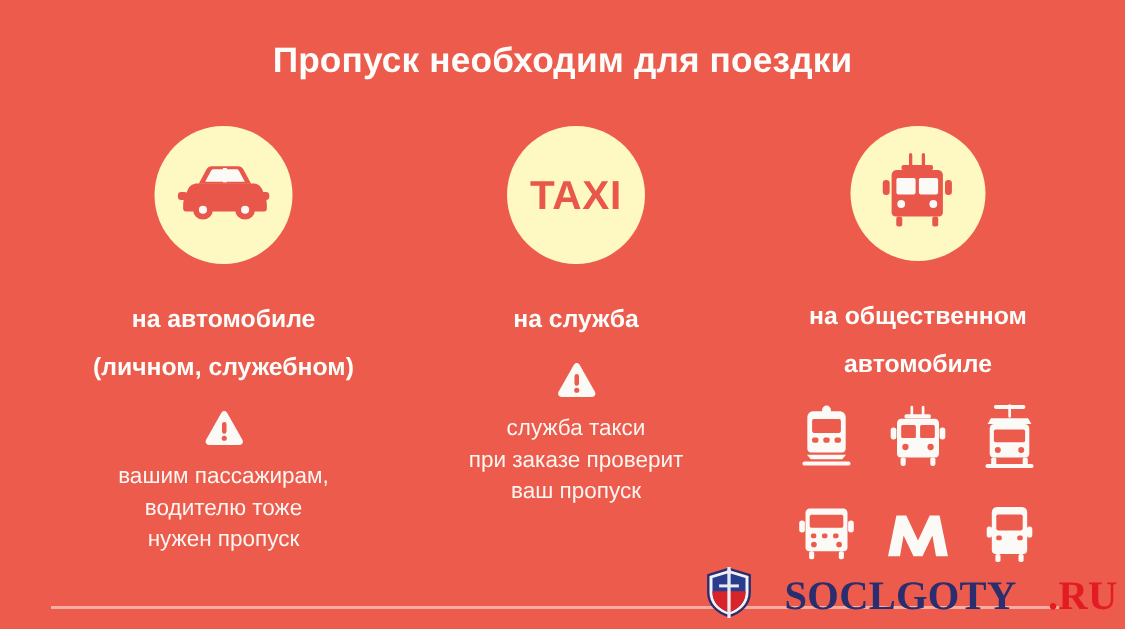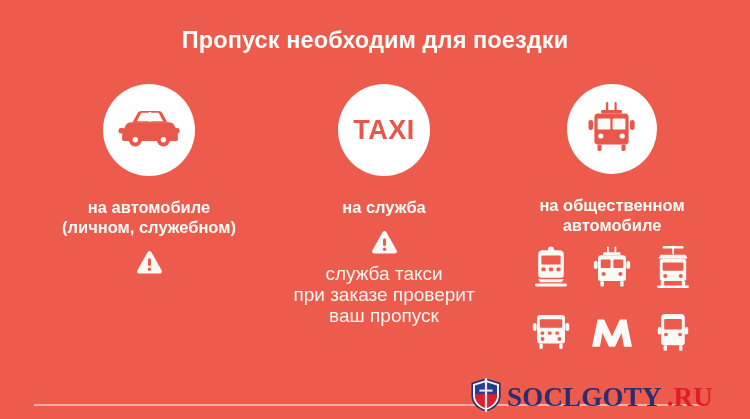--- a/index.html
+++ b/index.html
@@ -43,57 +43,57 @@
     text-align: center;
   }
   .col-car   { left: 18px;  width: 262px; }
   .col-taxi  { left: 288px; width: 192px; }
   .col-pub   { left: 488px; width: 248px; }
 
   .circle {
     width: 92px;
     height: 92px;
     border-radius: 50%;
-    background: #ffffff;
+    background: #fef9c3;
     margin: 0 auto;
     display: flex;
     align-items: center;
     justify-content: center;
   }
   .circle-pub { width: 90px; height: 90px; }
 
   .taxi-word {
     color: #e8574a;
     font-size: 27px;
     font-weight: bold;
     letter-spacing: 0.5px;
     font-family: "Liberation Sans", sans-serif;
   }
 
   .heading {
     margin-top: 21px;
     color: #fdfdfb;
     font-size: 16.5px;
     font-weight: bold;
-    line-height: 20px;
+    line-height: 32px;
     white-space: pre-line;
   }
 
   .warn-wrap {
     margin-top: 14px;
     height: 26px;
     display: flex;
     align-items: center;
     justify-content: center;
   }
 
   .body-text {
     margin-top: 6px;
     color: #fbf6f2;
-    font-size: 19px;
+    font-size: 15px;
     font-weight: normal;
     line-height: 21px;
     white-space: pre-line;
   }
 
   
   .icon-grid {
     margin-top: 12px;
     display: grid;
     grid-template-columns: repeat(3, 1fr);
@@ -129,21 +129,21 @@
     top: 379px;
     display: flex;
     align-items: center;
     height: 36px;
   }
   .wm-text {
     font-family: "Liberation Serif", serif;
     font-size: 27px;
     font-weight: bold;
     letter-spacing: 0.2px;
-    margin-left: 5px;
+    margin-left: 21px;
   }
   .wm-main { color: #2a2e6e; }
   .wm-tld  { color: #e31b23; }
 </style>
 </head>
 <body>
 
 <div id="poster">
 
   <div class="title">Пропуск необходим для поездки</div>
@@ -175,20 +175,23 @@
     <div class="warn-wrap">
       <span>
         <svg width="27" height="25" viewBox="0 0 27 25" aria-hidden="true">
           <path d="M11.6 2.2 C12.5 0.7 14.5 0.7 15.4 2.2 L25.6 20.2 C26.5 21.8 25.5 23.6 23.7 23.6 L3.3 23.6 C1.5 23.6 0.5 21.8 1.4 20.2 Z" fill="#fbfaf6"></path>
           <rect x="12.0" y="8.3" width="3.0" height="7.8" rx="1.5" fill="#ec5b4c"></rect>
           <circle cx="13.5" cy="19.2" r="1.7" fill="#ec5b4c"></circle>
         </svg>
       </span>
     </div>
 
+    <div class="body-text">вашим пассажирам,
+водителю тоже
+нужен пропуск</div>
   </div>
 
   <div class="col col-taxi">
 
     <div class="circle">
       <span class="taxi-word">TAXI</span>
     </div>
 
     <div class="heading">на служба</div>
 

